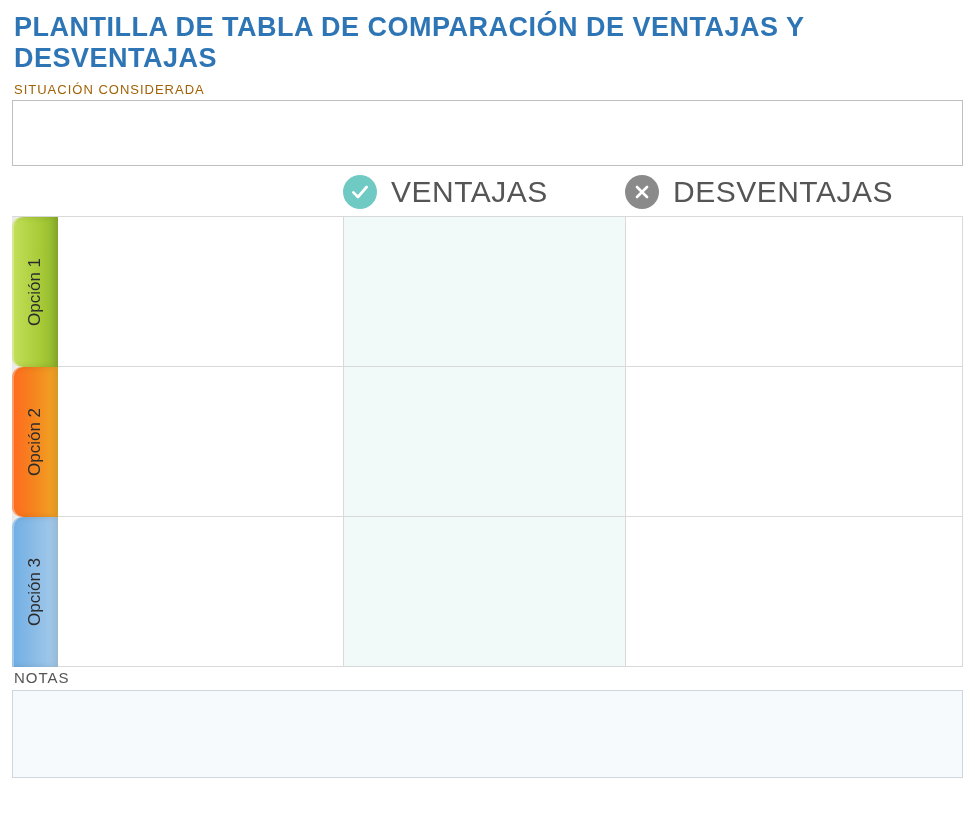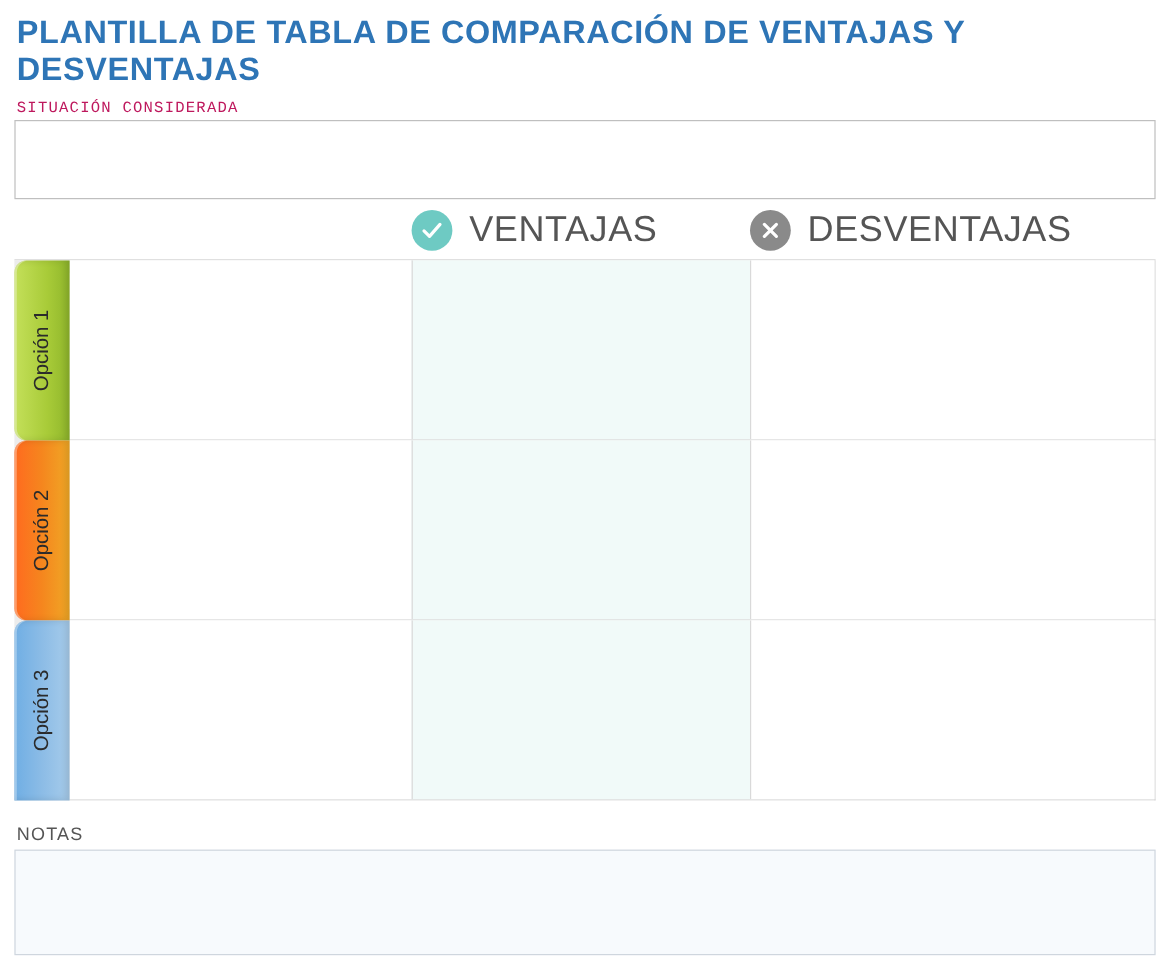--- a/index.html
+++ b/index.html
@@ -17,24 +17,23 @@
   }
   .title {
     color: #2E75B6;
     font-size: 27px;
     font-weight: 700;
     letter-spacing: 0.5px;
     margin: 2px 0 8px 2px;
   }
   .field-label {
     font-size: 13px;
-    color: #be185d;
+    color: #a16207;
     letter-spacing: 1px;
     margin: 6px 0 3px 2px;
-    font-family: Liberation Mono, monospace;
   }
   .situation-box {
     width: 100%;
     height: 66px;
     border: 1px solid #bfbfbf;
     background: #fff;
     padding: 6px 8px;
     font-size: 14px;
     resize: none;
     outline: none;
@@ -121,21 +120,21 @@
   }
   .cell.c1 { flex: 0 0 285px; background: #fff; border-left: none; }
   .cell.c2 { flex: 0 0 282px; background: #F1FAF9; }
   .cell.c3 { flex: 1; background: #fff; }
 
   
   .notes-label {
     font-size: 15px;
     color: #555;
     letter-spacing: 1px;
-    margin: 20px 0 4px 2px;
+    margin: 2px 0 4px 2px;
   }
   .notes-box {
     width: 100%;
     height: 88px;
     border: 1px solid #cfd6de;
     background: #F7FAFD;
     padding: 6px 8px;
     font-size: 14px;
     resize: none;
     outline: none;

